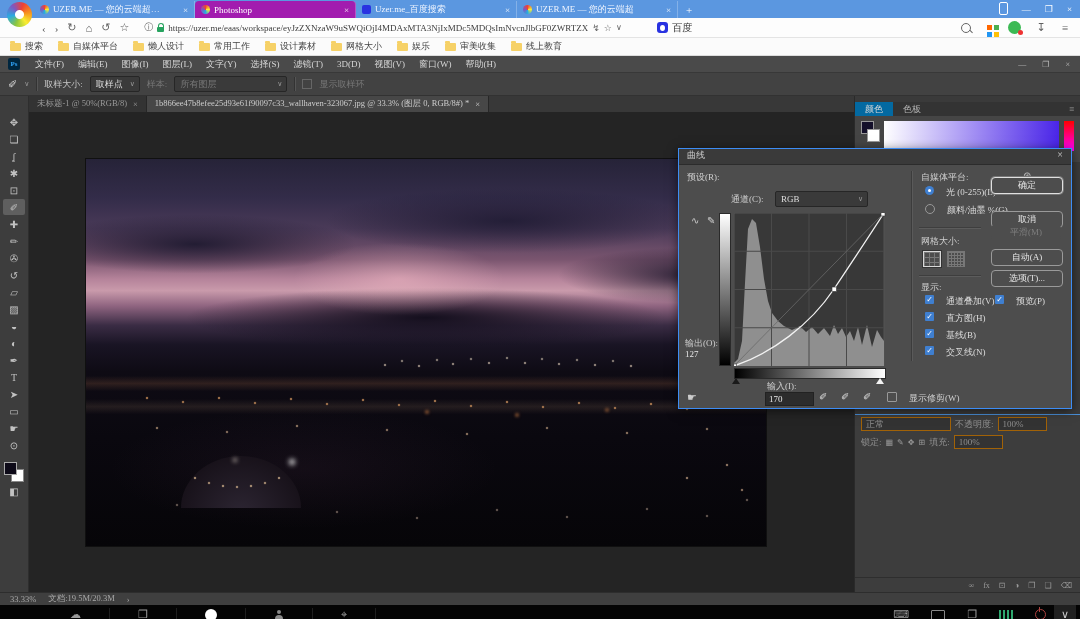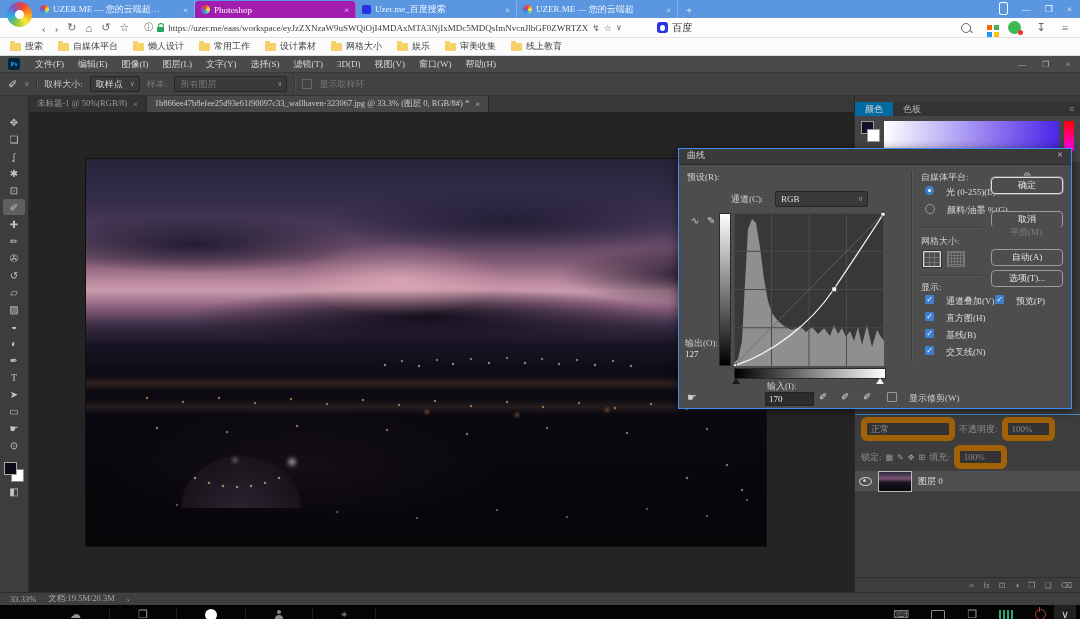--- a/index.html
+++ b/index.html
@@ -106,21 +106,21 @@
   .ptab.active{background:#0369a1;color:#d8d8d8}
   .ptab-menu{position:absolute;right:6px;color:#999}
   .color-body{display:flex;gap:5px;padding:5px 6px;background:#454545;height:36px}
   .cp-sw{position:relative;width:18px;height:24px}
   .cp-sw .a{position:absolute;left:0;top:0;width:11px;height:11px;background:#14102a;border:1px solid #999}
   .cp-sw .b{position:absolute;left:6px;top:8px;width:11px;height:11px;background:#fff;border:1px solid #999}
   .grad-box{flex:1;height:30px;background:linear-gradient(90deg,#ffffff,#4a25e8)}
   .hue-strip{width:10px;height:30px;background:linear-gradient(180deg,#f00,#f0f)}
   .layers-panel{position:absolute;left:0;right:0;top:318px;bottom:0;background:#3d3d3d;border-top:1px solid #4a90d9}
   .lp-row{display:flex;align-items:center;gap:4px;padding:2px 6px;color:#8f8f8f}
-  .lp-box{background:#333;border:6px solid #a16207;padding:0 16px 0 4px;height:12px;line-height:12px;position:relative;border-radius:6px}
+  .lp-box{background:#333;border:1px solid #a16207;padding:0 22px 0 4px;height:12px;line-height:12px;position:relative;border-radius:0}
   .lockic{font-size:8px;color:#9a9a9a}
   .layer-row{display:flex;align-items:center;gap:6px;height:20px;background:#4f4f4f;padding:0 4px;color:#ddd}
   .eye{width:11px;height:7px;border:1px solid #ccc;border-radius:50%;position:relative}
   .eye::after{content:"";position:absolute;left:3px;top:1px;width:3px;height:3px;border-radius:50%;background:#ccc}
   .thumb{width:32px;height:19px;border:1px solid #bbb;background:linear-gradient(180deg,#2c2740 0%,#7a5370 35%,#1a1422 55%,#07060a 100%)}
   .lp-bottom{position:absolute;left:0;right:0;bottom:0;height:14px;border-top:1px solid #2e2e2e;display:flex;align-items:center;justify-content:flex-end;gap:9px;padding-right:8px;color:#9a9a9a;font-size:8px}
   .ps-status{height:12px;background:#3f3f3f;border-top:1px solid #2d2d2d;display:flex;align-items:center;font-size:8.5px;color:#a8a8a8;gap:12px;padding-left:10px}
   
   .dialog{position:absolute;left:678px;top:148px;width:392px;height:259px;background:#4d4d4d;border:1px solid #3d8df5;z-index:20;font-size:9px;color:#dcdcdc;box-shadow:0 2px 10px rgba(0,0,0,.55)}
   .dlg-title{height:15px;background:#3a3a3a;display:flex;align-items:flex-start;padding:0 8px;color:#ccc;border-bottom:1px solid #2c2c2c}
@@ -381,25 +381,20 @@
         </div>
         <div class="lp-row">
           <span>锁定:</span>
           <span class="lockic">▦</span>
           <span class="lockic">✎</span>
           <span class="lockic">✥</span>
           <span class="lockic">⊞</span>
           <span>填充:</span>
           <span class="lp-box"><span>100%</span></span>
         </div>
-        <div class="layer-row">
-          <span class="eye"></span>
-          <span class="thumb"></span>
-          <span>图层 0</span>
-        </div>
         <div class="lp-bottom">
           <span>∞</span>
           <span>fx</span>
           <span>⊡</span>
           <span>◑</span>
           <span>❒</span>
           <span>❏</span>
           <span>⌫</span>
         </div>
       </div>

